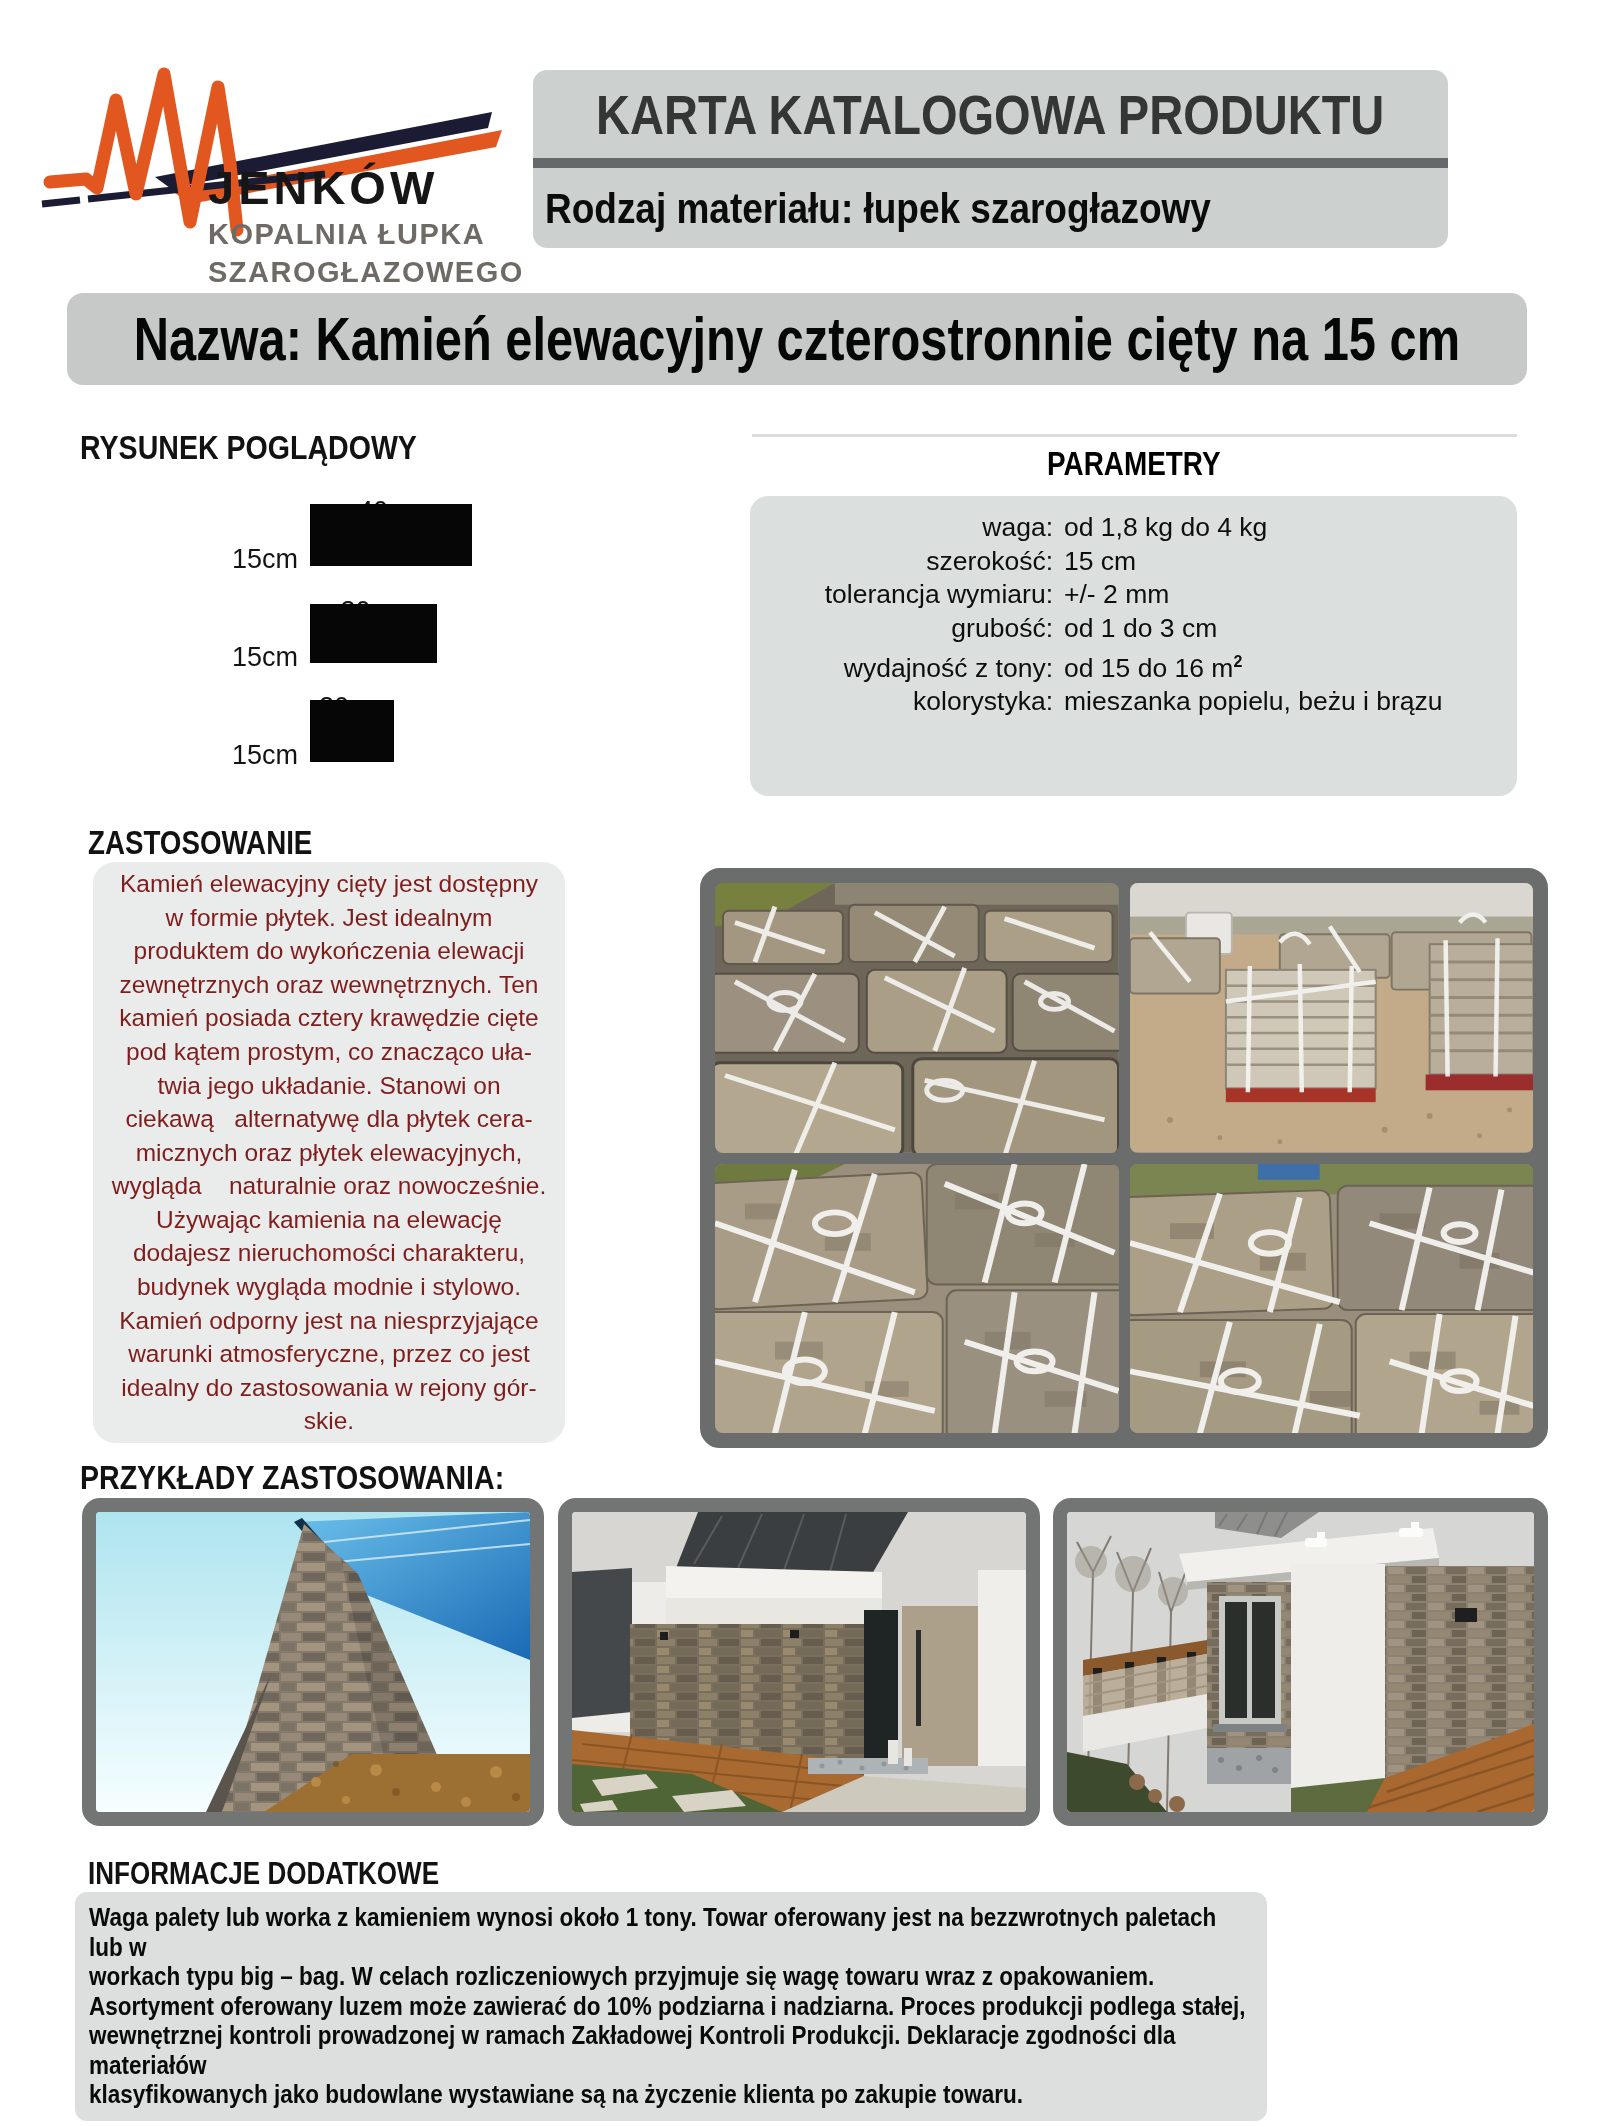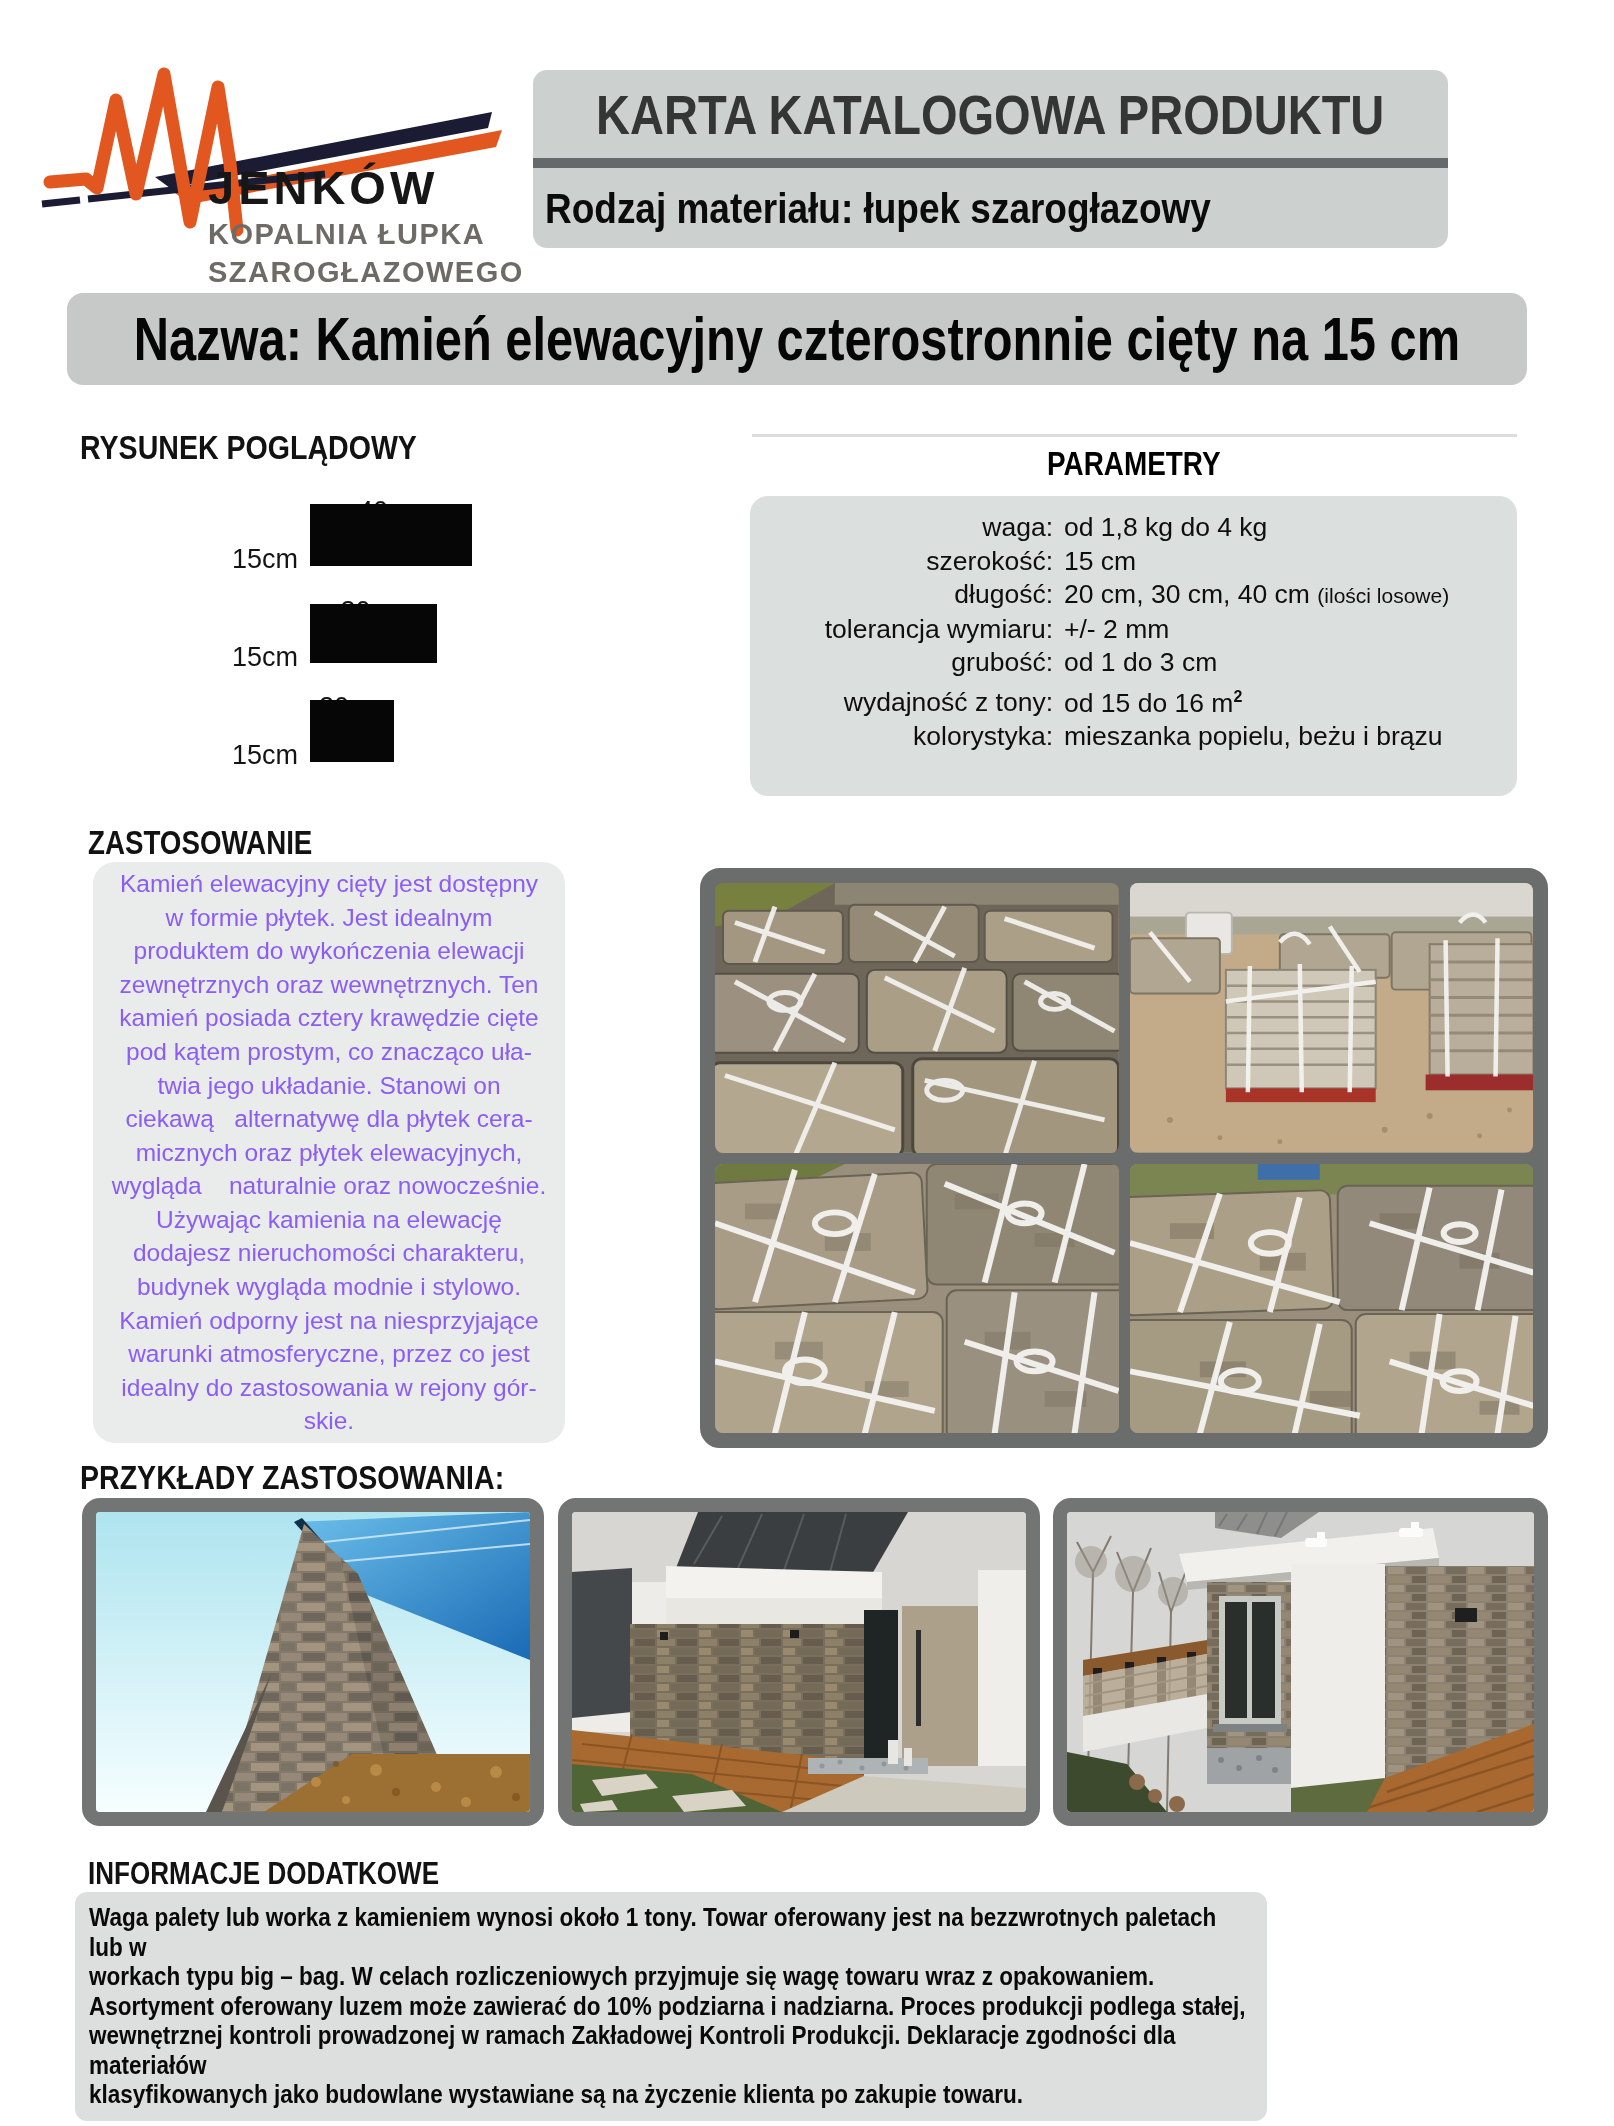--- a/index.html
+++ b/index.html
@@ -57,21 +57,21 @@
              padding:15px 5px;box-sizing:border-box;}
   .p-row{display:flex;align-items:baseline;line-height:33.5px;font-size:26.5px;color:#0e0e0e;}
   .p-label{flex:0 0 298px;text-align:right;padding-right:11px;}
   .p-value{white-space:nowrap;}
   .p-small{font-size:21px;}
   .p-value sup{font-size:16px;font-weight:bold;}
 
   
   .zasto-box{left:93px;top:862px;width:472px;height:581px;background:#e9eceb;border-radius:22px;
              box-sizing:border-box;padding:5px 8px;display:flex;align-items:center;justify-content:center;}
-  .zasto-text{font-size:24.5px;line-height:33.6px;text-align:center;color:#8b5cf6;white-space:pre-wrap;width:100%;}
+  .zasto-text{font-size:24.5px;line-height:33.6px;text-align:center;color:#7f1d1d;white-space:pre-wrap;width:100%;}
 
   
   .photo-grid{left:700px;top:868px;width:848px;height:580px;background:#6b6d6c;border:15px solid #6b6d6c;
               border-radius:20px;box-sizing:border-box;display:grid;grid-template-columns:1fr 1fr;
               grid-template-rows:1fr 1fr;gap:11px;overflow:hidden;}
   .photo-grid .cell{border-radius:8px;overflow:hidden;background:#8a8274;}
   .cell svg,.exframe svg{display:block;width:100%;height:100%;}
 
   
   .exframe{border:14px solid #737575;border-radius:18px;box-sizing:border-box;overflow:hidden;background:#ddd;}
@@ -139,24 +139,20 @@
     <span class="cond-c">PARAMETRY</span>
   </div>
   <div class="abs param-box">
     <div class="p-row">
       <span class="p-label">waga:</span>
       <span class="p-value"><span>od 1,8 kg do 4  kg</span></span>
     </div>
     <div class="p-row">
       <span class="p-label">szerokość:</span>
       <span class="p-value"><span>15 cm</span></span>
-    </div>
-    <div class="p-row">
-      <span class="p-label">długość:</span>
-      <span class="p-value"><span>20 cm, 30 cm, 40 cm </span><span class="p-small">(ilości losowe)</span></span>
     </div>
     <div class="p-row">
       <span class="p-label">tolerancja wymiaru:</span>
       <span class="p-value"><span>+/- 2 mm</span></span>
     </div>
     <div class="p-row">
       <span class="p-label">grubość:</span>
       <span class="p-value"><span>od 1 do 3 cm</span></span>
     </div>
     <div class="p-row">

